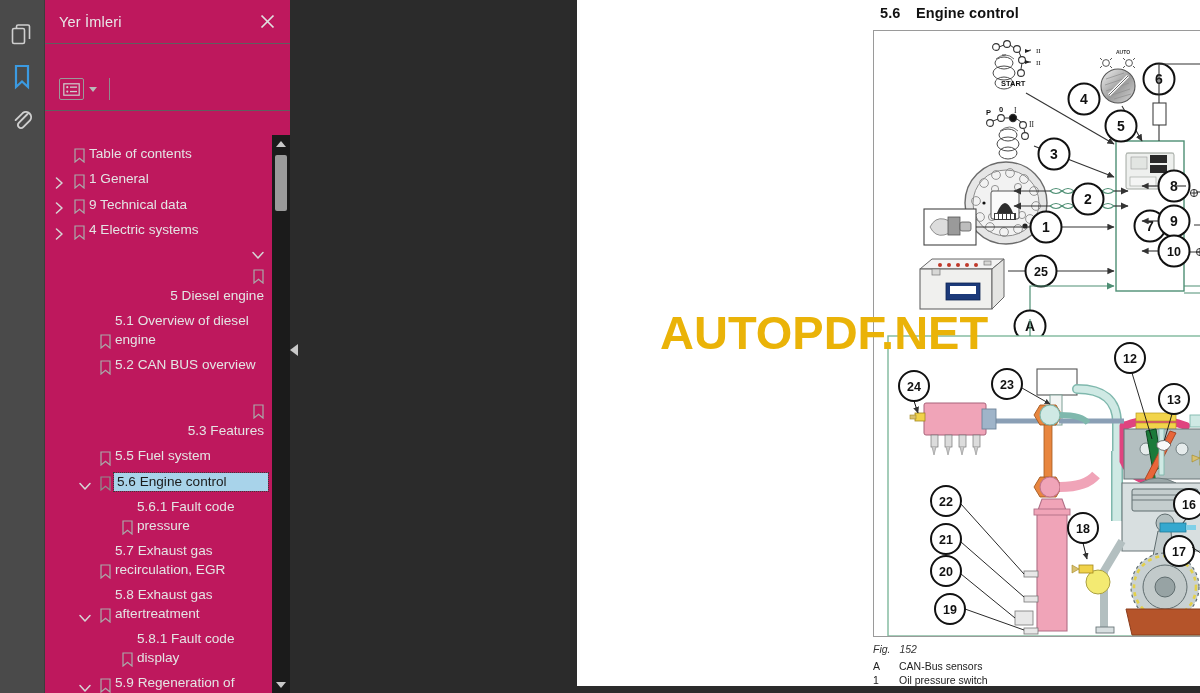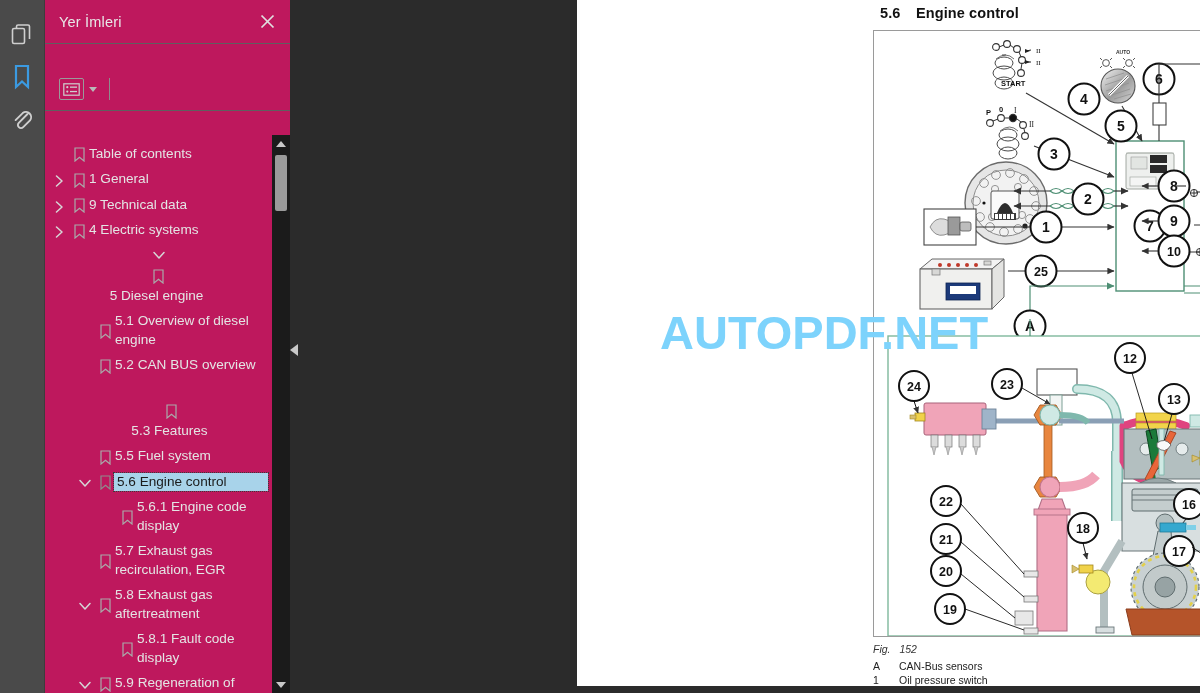--- a/index.html
+++ b/index.html
@@ -93,21 +93,21 @@
     position: relative;
     overflow: hidden;
   }
   .bm-list {
     position: absolute;
     left: 0; top: 6px; right: 18px; bottom: 0;
     overflow: hidden;
   }
   .bm-row {
     display: flex;
-    align-items: center;
+    align-items: flex-end;
     padding: 3.5px 4px 3.5px 0;
     cursor: pointer;
     color: #e4e4e4;
     font-size: 13.6px;
     line-height: 18.5px;
   }
   .bm-arrow {
     width: 20px; flex: 0 0 20px;
     display: flex; align-items: flex-start; justify-content: center;
     padding-top: 4px;
@@ -216,21 +216,21 @@
     font-size: 10.5px; color: #222;
   }
   .fig-caption .fig-lbl { font-style: italic; color:#333; }
   .legend { position:absolute; left: 296px; top: 660px; font-size: 10.5px; color:#222; }
   .legend .lg-row { display:flex; line-height: 13.5px; }
   .legend .lg-k { width: 26px; flex:0 0 26px; }
   .wm-abs {
     position: absolute;
     left: 370px; top: 305px;
     font-size: 47px; font-weight: bold;
-    color: #7dd3fc;
+    color: #eab308;
     letter-spacing: 0px;
     z-index: 40;
     pointer-events: none;
   }
 
   
   .page-bottom-bar {
     position:absolute; left:0; bottom:0; width:100%; height:4px;
     background:#2b2b2b;
   }
@@ -401,21 +401,21 @@
             </div>
             <div class="bm-label">5.6 Engine control</div>
           </div>
           <div class="bm-row" style="padding-left: 52px;">
             <div class="bm-arrow"></div>
             <div class="bm-bk">
               <svg width="11" height="15" viewBox="0 0 11 15">
                 <path d="M1 1 H10 V14 L5.5 10.2 L1 14 Z" fill="none" stroke="#aaaaaa" stroke-width="1.2"></path>
               </svg>
             </div>
-            <div class="bm-label">5.6.1 Engine code display</div>
+            <div class="bm-label">5.6.1 Fault code pressure</div>
           </div>
           <div class="bm-row" style="padding-left: 30px;">
             <div class="bm-arrow"></div>
             <div class="bm-bk">
               <svg width="11" height="15" viewBox="0 0 11 15">
                 <path d="M1 1 H10 V14 L5.5 10.2 L1 14 Z" fill="none" stroke="#aaaaaa" stroke-width="1.2"></path>
               </svg>
             </div>
             <div class="bm-label">5.7 Exhaust gas recirculation, EGR</div>
           </div>

